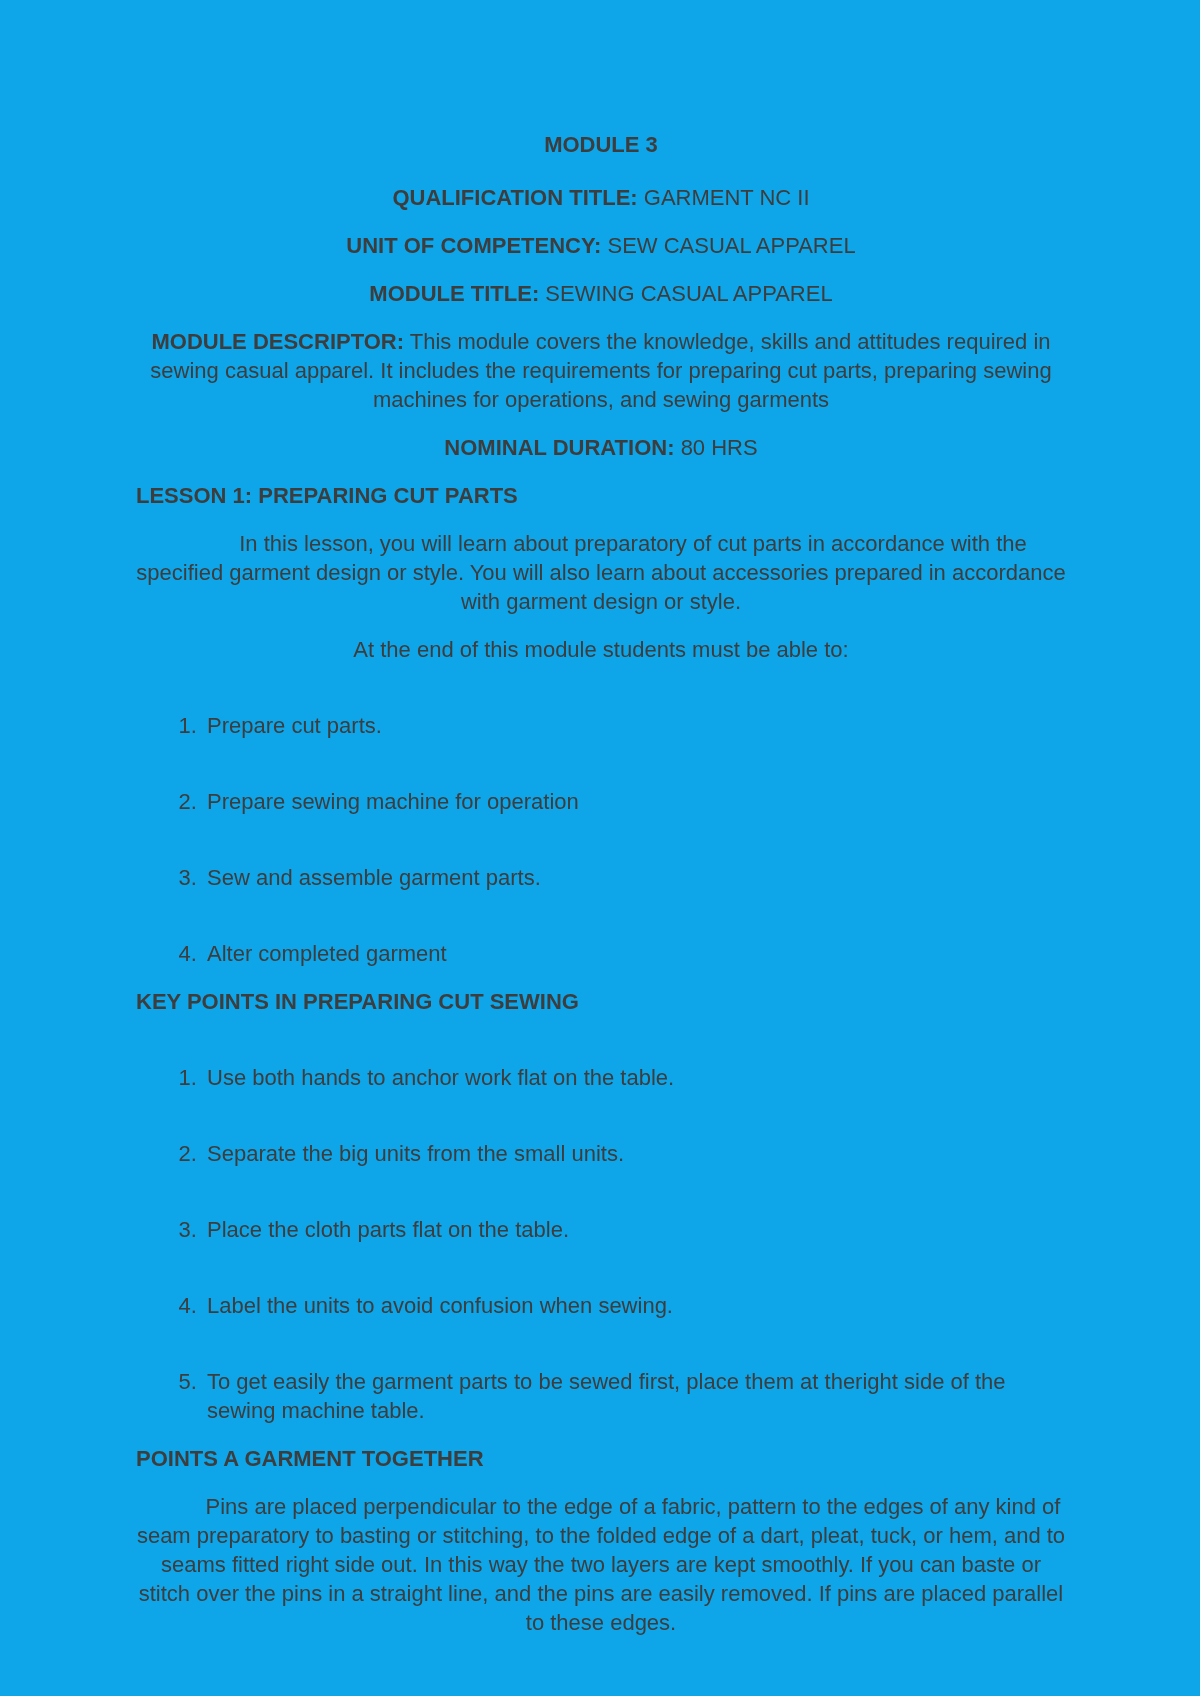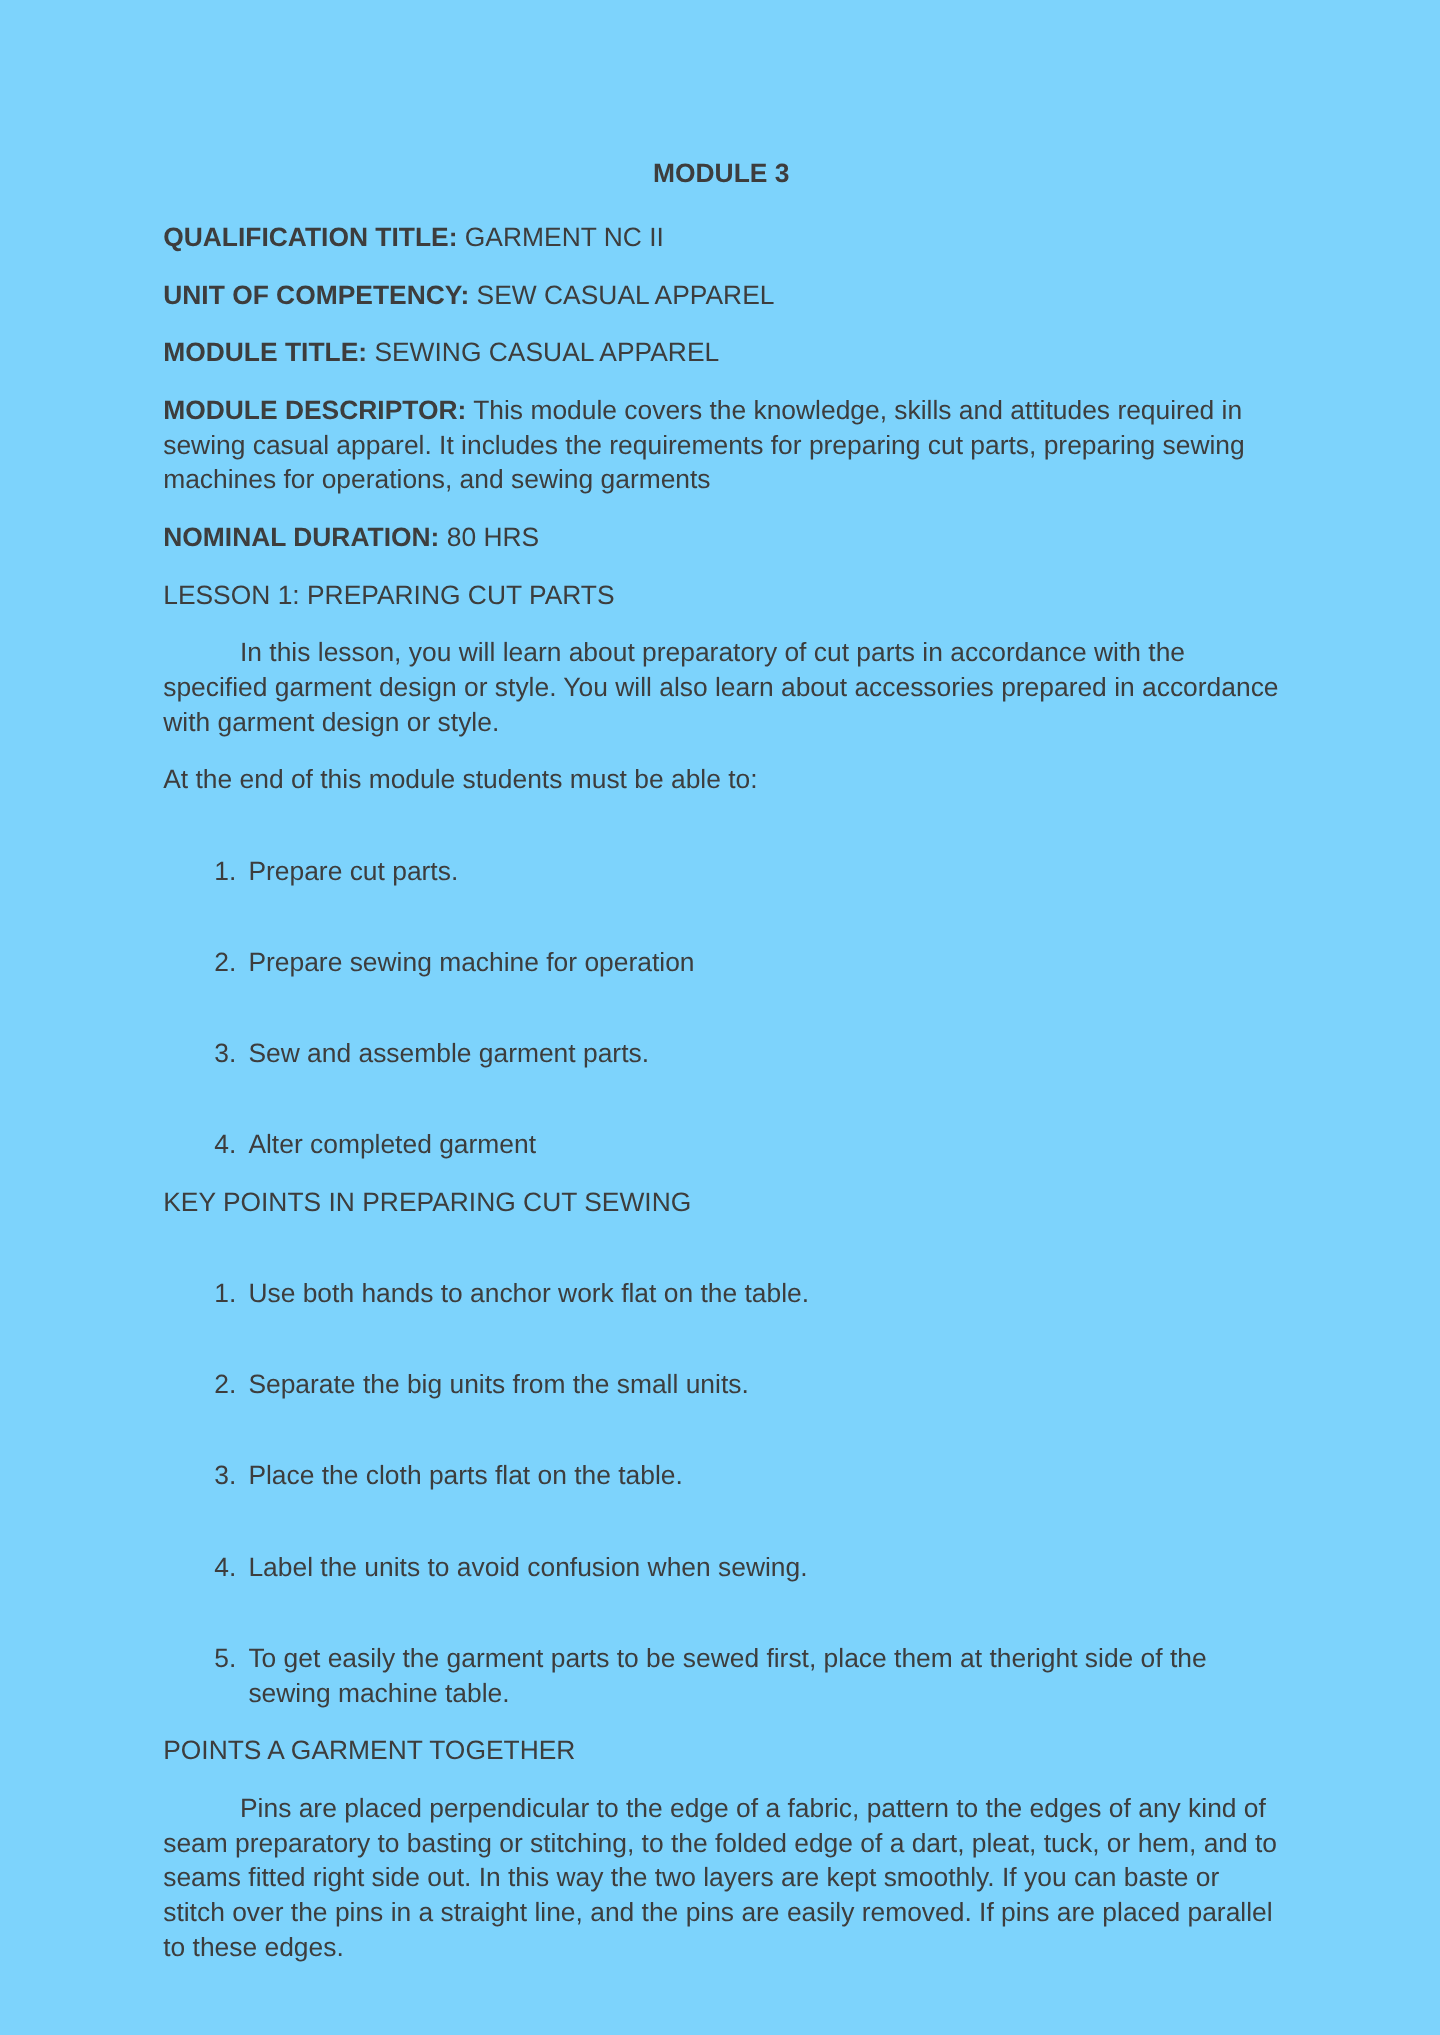--- a/index.html
+++ b/index.html
@@ -5,44 +5,45 @@
   html, body {
     margin: 0;
     padding: 0;
     background: #ffffff;
   }
   .page {
     position: relative;
     width: 1200px;
     height: 1696px;
     margin: 0 auto;
-    background: #7dd3fc;
+    background: #0ea5e9;
     box-sizing: border-box;
     padding: 130px 134px 60px 136px;
     font-family: "Liberation Sans", "DejaVu Sans", sans-serif;
     font-size: 22px;
     line-height: 29px;
     color: #3d3d3d;
   }
   .title {
     font-size: 22px;
     font-weight: bold;
     text-align: center;
     margin: 0 0 24px 0;
     line-height: 29px;
   }
   p {
     margin: 0 0 19px 0;
+    text-align: center;
   }
   .b {
     font-weight: bold;
   }
   h2 {
     font-size: 22px;
-    font-weight: normal;
+    font-weight: bold;
     margin: 0 0 19px 0;
     line-height: 29px;
   }
   .indented {
     text-indent: 64px;
   }
   ol {
     margin: 0 0 19px 0;
     padding-left: 67px;
   }

